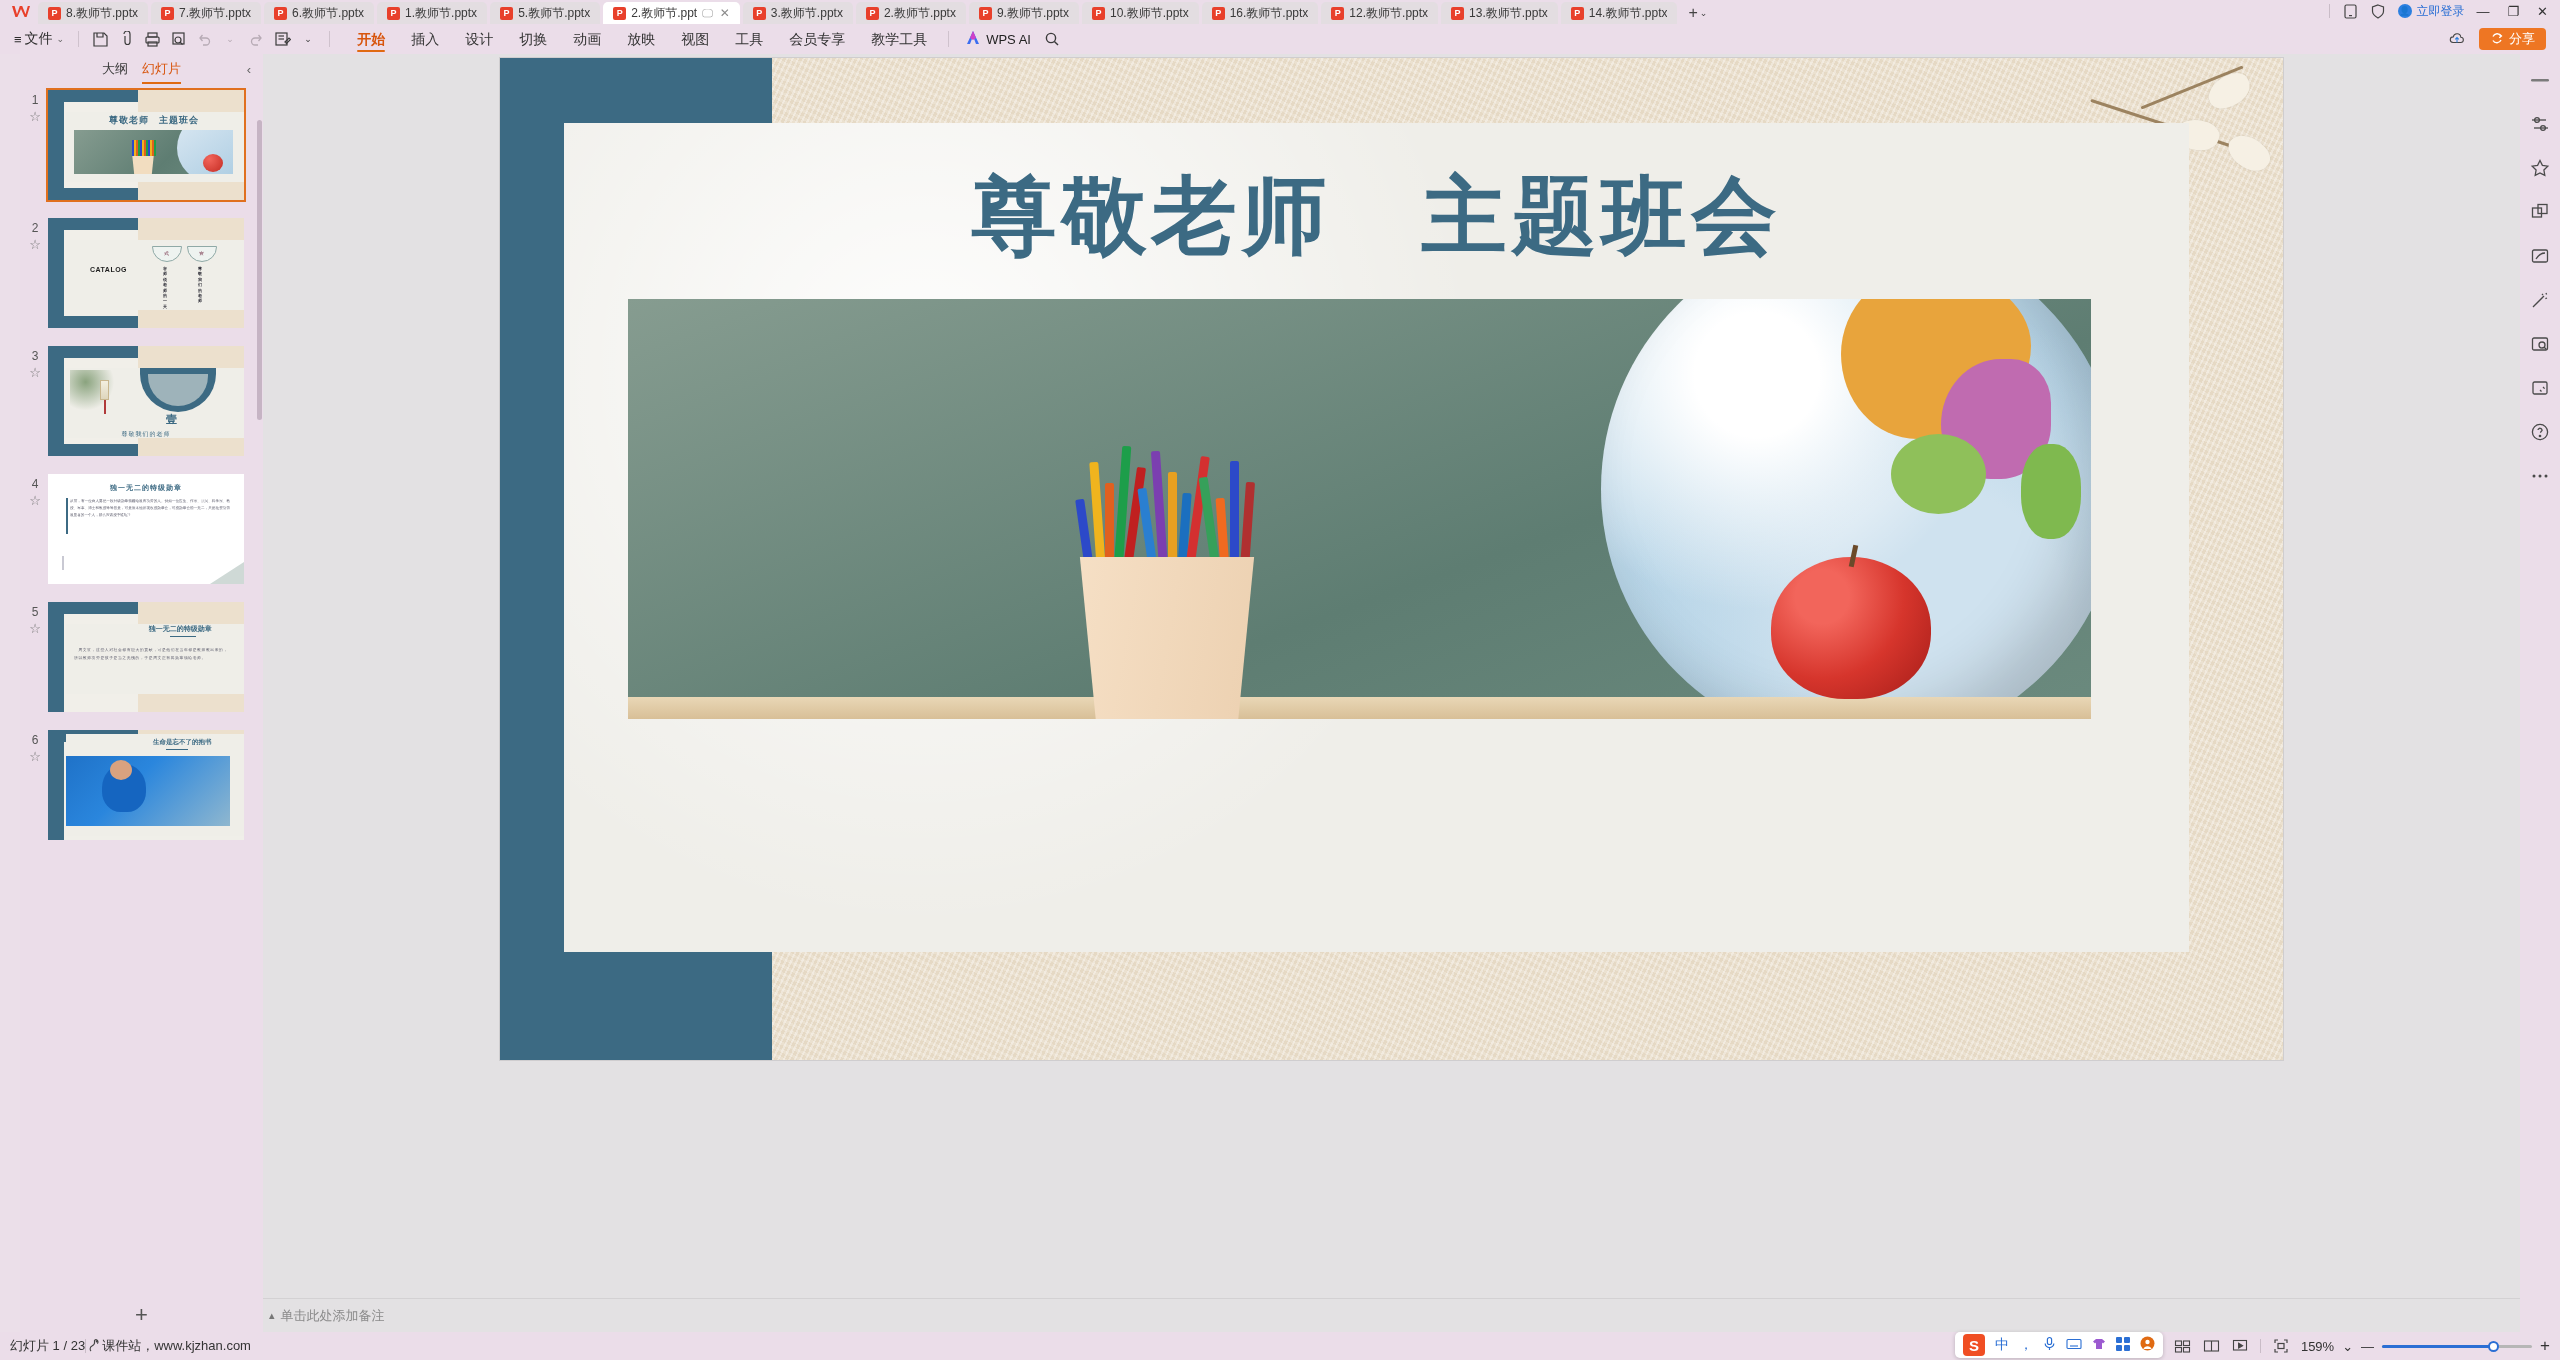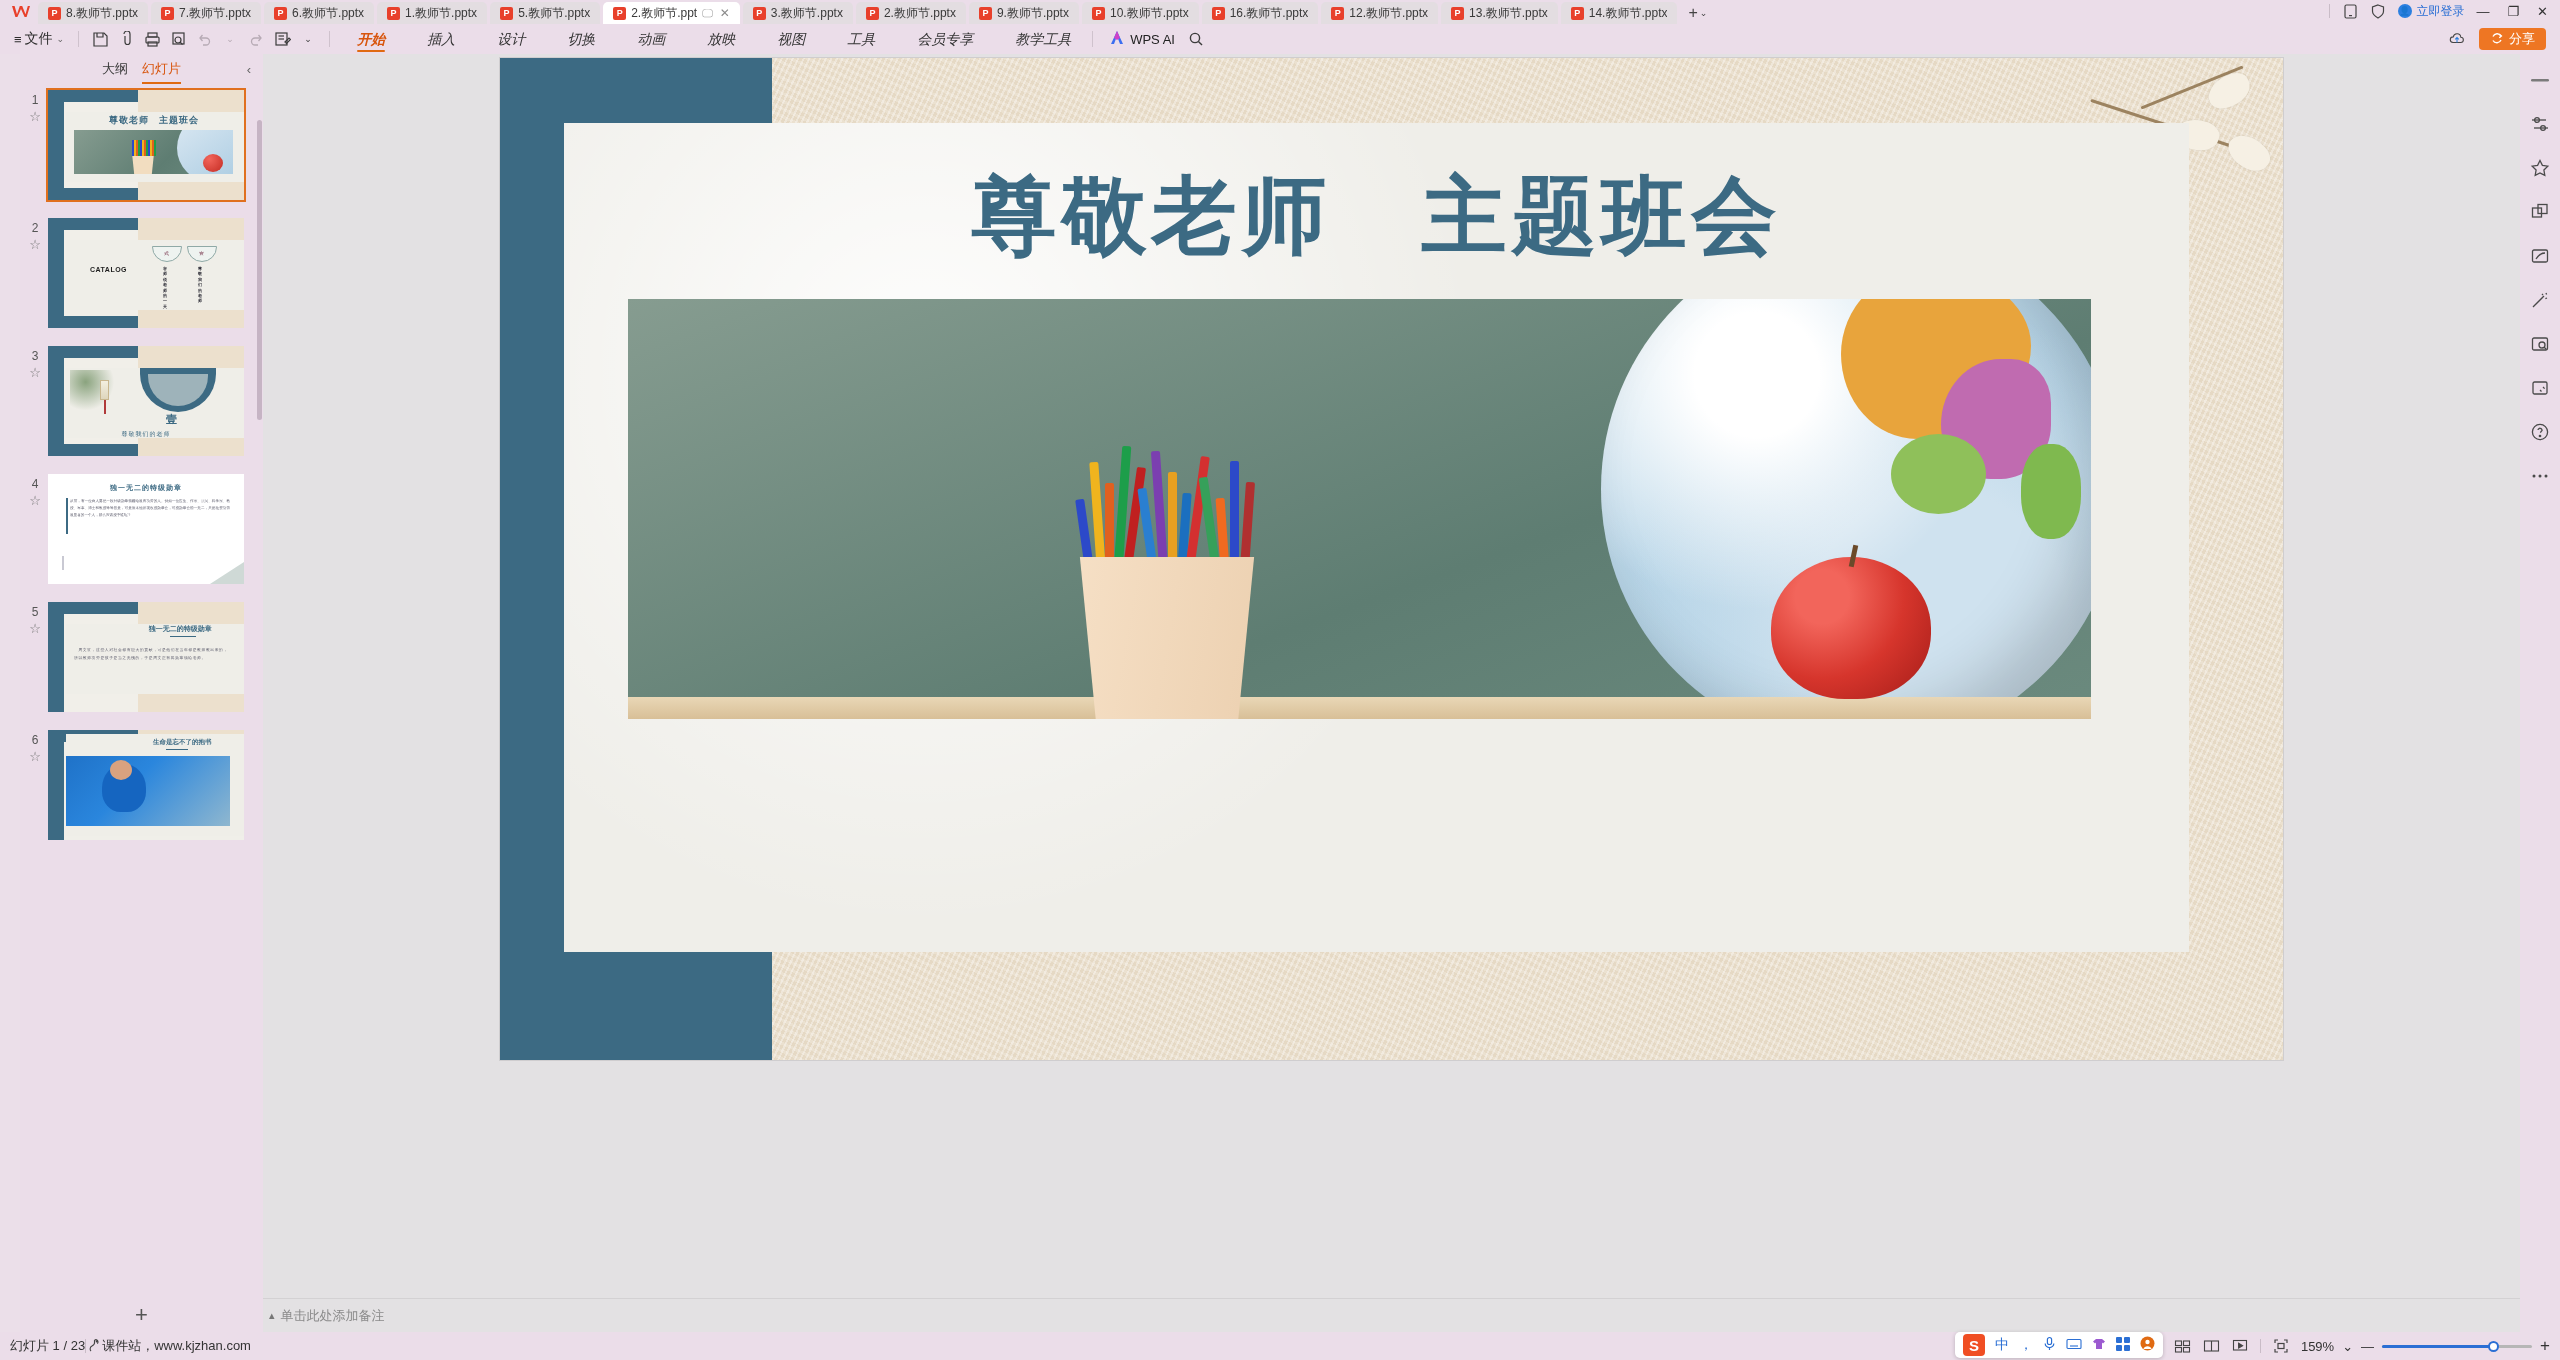--- a/index.html
+++ b/index.html
@@ -38,21 +38,21 @@
 
   
   .ribbon { height:30px; background:#ebdde9; display:flex; align-items:center; padding:0 8px; flex:none; position:relative;}
   .rb-file { display:flex; align-items:center; gap:4px; font-size:14px; color:#2f2f2f; padding:0 6px;}
   .rb-file .ham { font-size:13px; letter-spacing:-1px;}
   .rb-file .cv { font-size:9px; color:#666; }
   .rb-sep { width:1px; height:16px; background:#cfc2cd; margin:0 8px; }
   .rb-ico { width:26px; height:24px; display:flex; align-items:center; justify-content:center; color:#3b3b3b; }
   .rb-ico.dim { color:#b6aab4; }
   .rb-ico .cv { font-size:9px; }
-  .rb-tabs { display:flex; align-items:center; gap:16px; margin-left:6px;font-style:italic; }
+  .rb-tabs { display:flex; align-items:center; gap:0; margin-left:6px; }
   .rb-tab { font-size:14px; color:#343434; padding:0 13px; height:30px; line-height:30px; position:relative; }
   .rb-tab.active { color:#d8550d; font-weight:bold;}
   .rb-tab.active:after { content:""; position:absolute; left:13px; right:13px; bottom:2px; height:2.5px; background:#e06a12; border-radius:2px;}
   .wpsai { display:flex; align-items:center; gap:5px; font-size:13px; color:#222; padding:0 8px;}
   .srch { width:26px; height:26px; display:flex; align-items:center; justify-content:center; color:#3b3b3b;}
   .ribbon-right { margin-left:auto; display:flex; align-items:center; gap:14px; padding-right:6px;}
   .share-btn { background:#ee7623; color:#fff; font-size:13px; border-radius:4px; height:22px; padding:0 11px; display:flex; align-items:center; gap:5px;}
 
   
   .main { flex:1; display:flex; min-height:0;margin-left:20px; }

